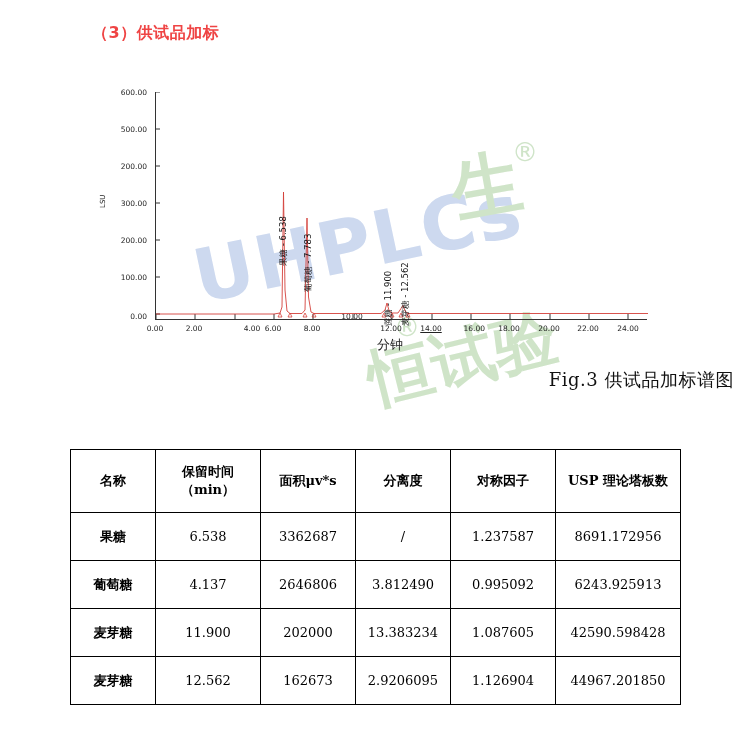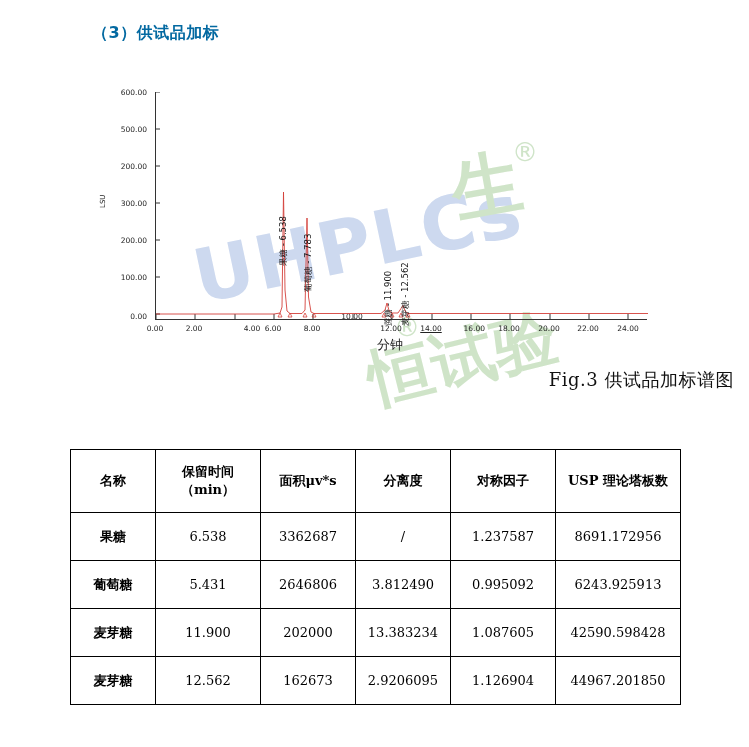--- a/index.html
+++ b/index.html
@@ -22,21 +22,21 @@
   }
   
   .section-heading {
     position: absolute;
     left: 92px;
     top: 23px;
     font-family: "DejaVu Sans", sans-serif;
     font-size: 16px;
     font-weight: bold;
     letter-spacing: 0.5px;
-    color: #0369a1;
+    color: #ef4444;
   }
   
   .chart-wrap {
     position: absolute;
     left: 97px;
     top: 80px;
     width: 570px;
     height: 280px;
   }
   .chart-inner {
@@ -317,21 +317,21 @@
       <tr>
         <td class="name-cell">果糖</td>
         <td>6.538</td>
         <td>3362687</td>
         <td>/</td>
         <td>1.237587</td>
         <td>8691.172956</td>
       </tr>
       <tr>
         <td class="name-cell">葡萄糖</td>
-        <td>5.431</td>
+        <td>4.137</td>
         <td>2646806</td>
         <td>3.812490</td>
         <td>0.995092</td>
         <td>6243.925913</td>
       </tr>
       <tr>
         <td class="name-cell">麦芽糖</td>
         <td>11.900</td>
         <td>202000</td>
         <td>13.383234</td>

